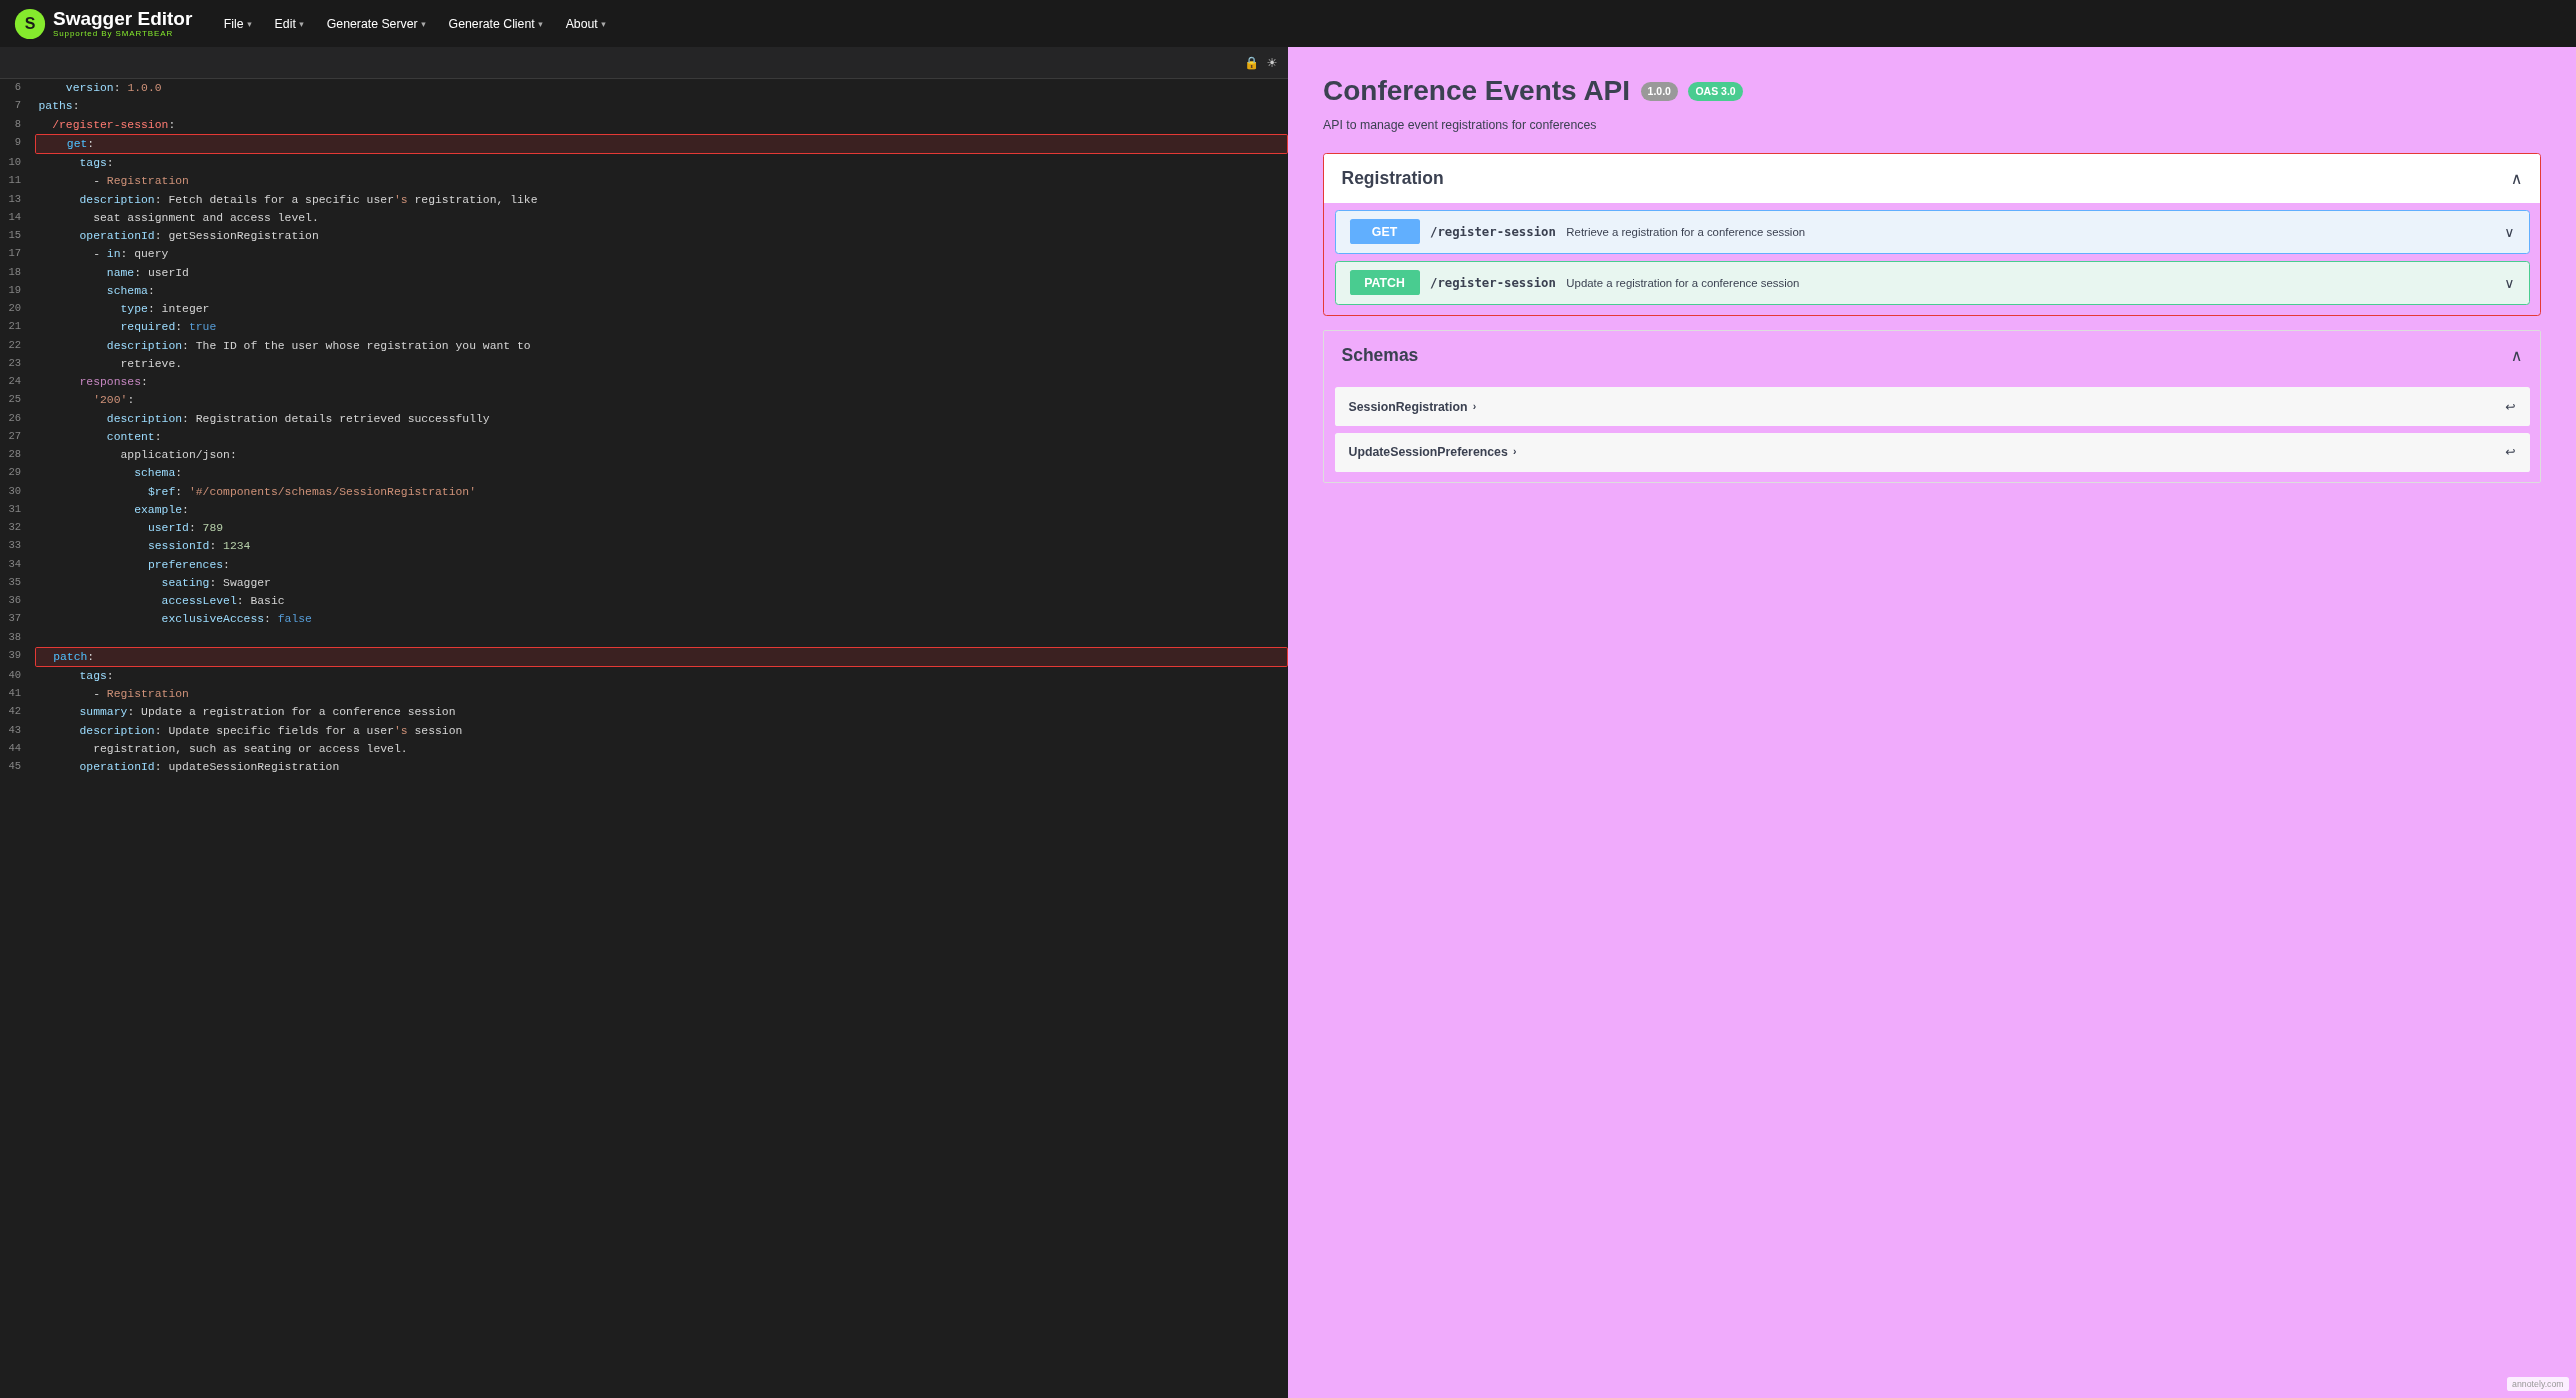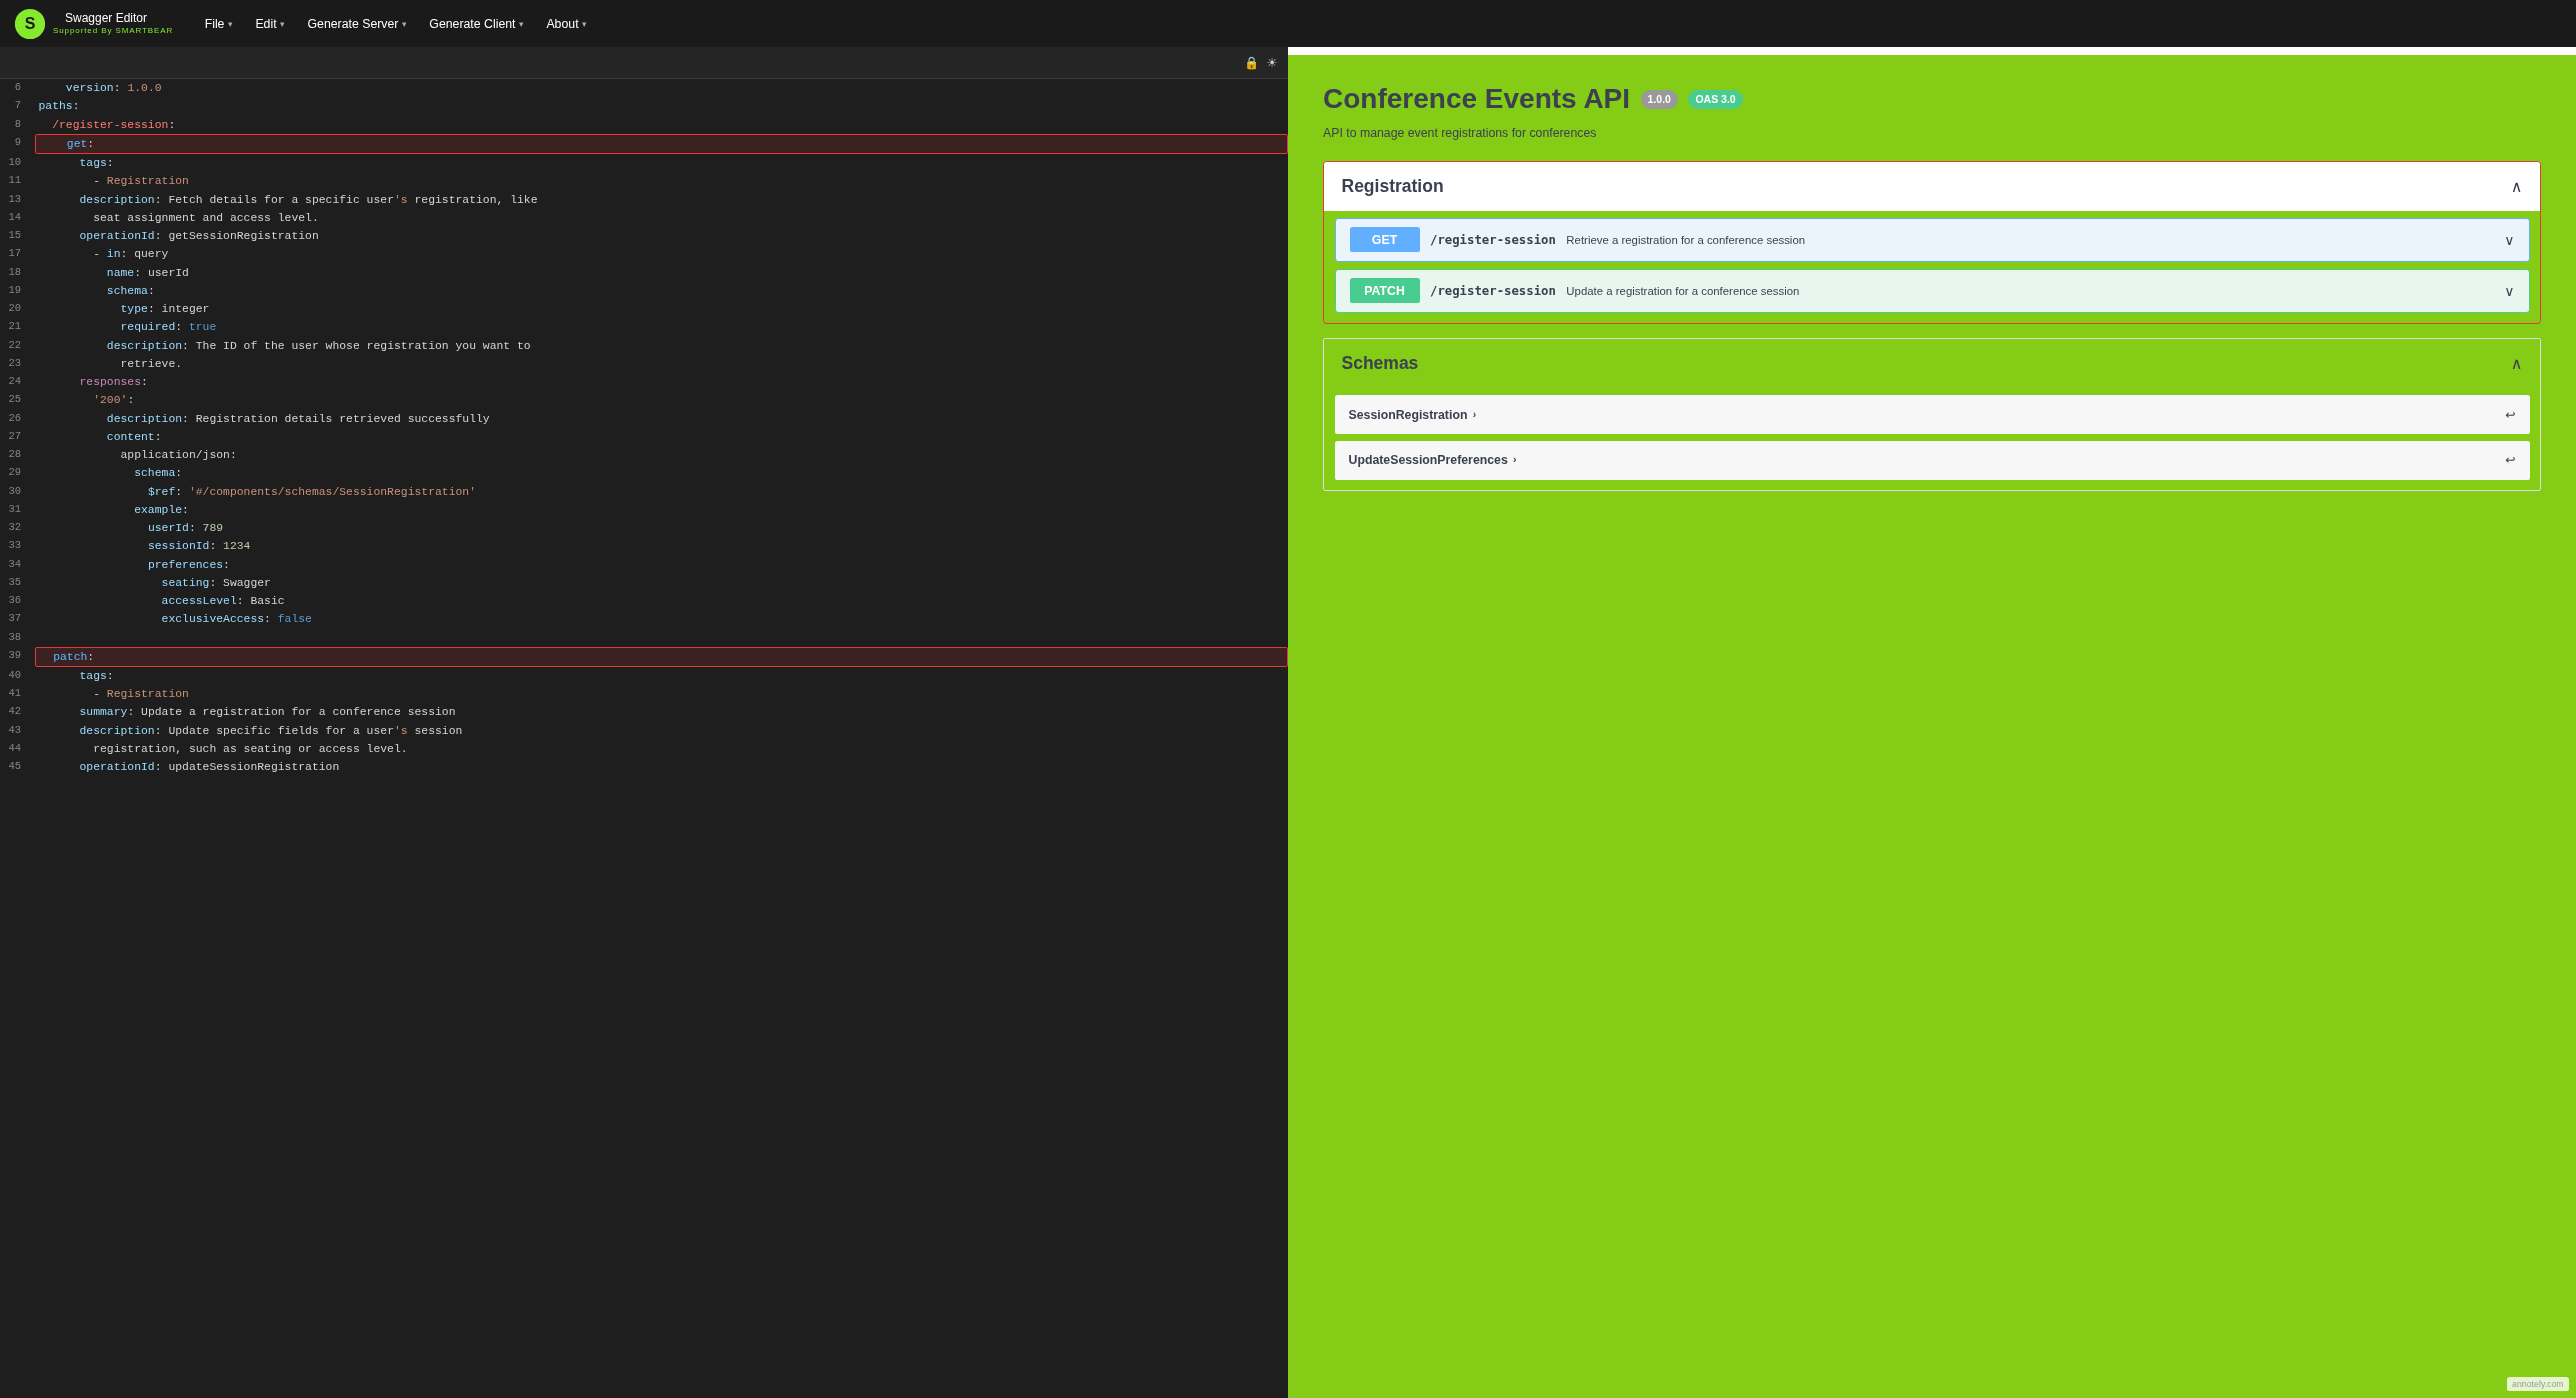--- a/index.html
+++ b/index.html
@@ -24,21 +24,21 @@
       margin-right: 14px;
     }
     .logo-icon {
       width: 32px;
       height: 32px;
     }
     .logo-text {
       display: flex;
       flex-direction: column;
     }
-    .logo-text .swagger { color: #fff; font-size: 12px; font-weight: 400; line-height: 1.1; margin-left: 12px; }
+    .logo-text .swagger { color: #fff; font-size: 19px; font-weight: 700; line-height: 1.1; }
     .logo-text .smartbear { color: #85ea2d; font-size: 8px; letter-spacing: 0.9px; }
     .nav-menu {
       display: flex;
       align-items: center;
       gap: 2px;
     }
     .nav-item {
       color: #fff;
       font-size: 12.3px;
       padding: 5.3px 10.5px;
@@ -119,24 +119,23 @@
     .kw-string { color: #ce9178; }
     .kw-number { color: #b5cea8; }
     .kw-bool { color: #569cd6; }
     .kw-purple { color: #c586c0; }
     .kw-method { color: #4fc1ff; }
     .kw-param { color: #ff7b72; }
 
     
     .swagger-panel {
       width: 50%;
-      background: #84cc16;
+      background: #f0abfc;
       overflow-y: auto;
       padding: 28px 35px;
-      margin-top: 8px;
     }
 
     .api-header {
       margin-bottom: 21px;
     }
     .api-title {
       display: flex;
       align-items: center;
       gap: 10.5px;
       margin-bottom: 10.5px;

